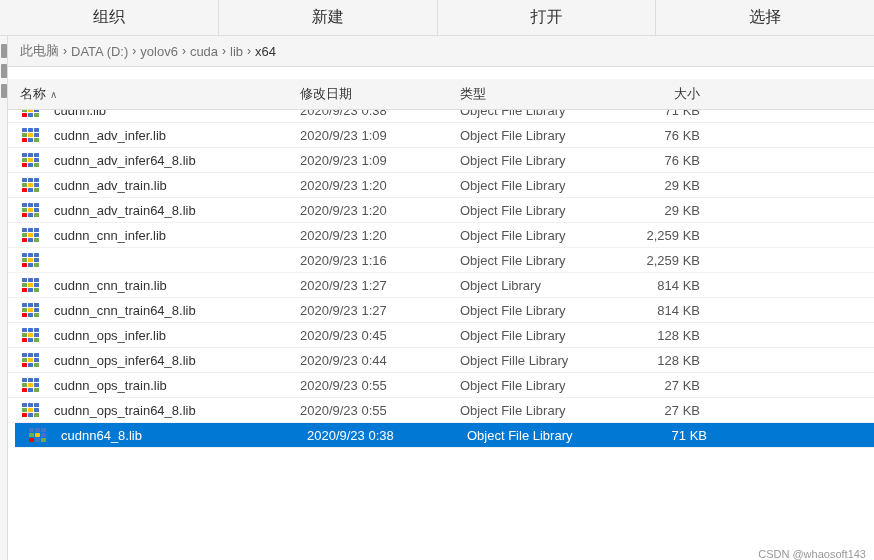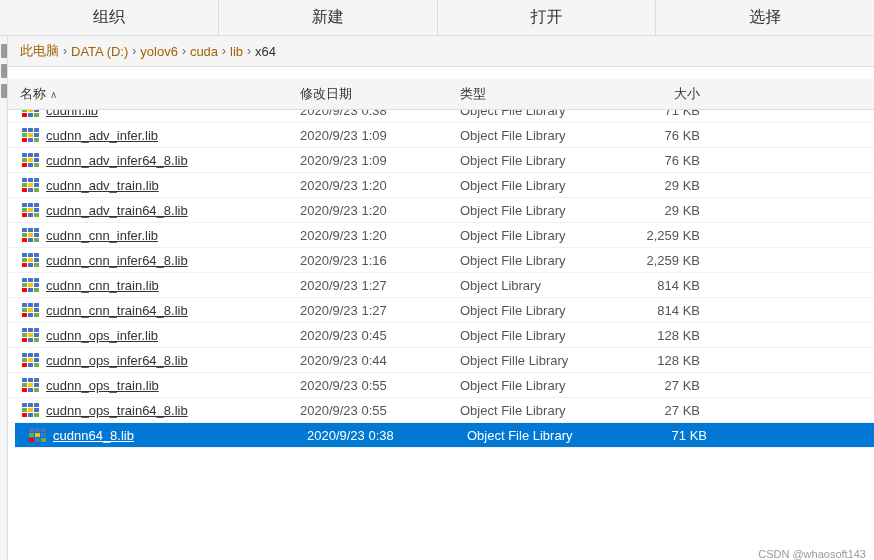--- a/index.html
+++ b/index.html
@@ -70,21 +70,21 @@
       display: flex;
       align-items: center;
       padding: 6px 12px;
       background: #f5f5f5;
       border-bottom: 1px solid #ddd;
       font-size: 13px;
       color: #333;
       gap: 4px;
     }
     .breadcrumb-item {
-      color: #a16207;
+      color: #737373;
       cursor: pointer;
     }
     .breadcrumb-sep {
       color: #666;
       font-size: 12px;
     }
     .breadcrumb-current {
       color: #333;
       font-weight: normal;
     }
@@ -134,23 +134,22 @@
       font-size: 13px;
       color: #333;
     }
     .file-row.highlighted { background: #0078d4; color: #fff; margin-left: 7px; }
     .file-row.highlighted .file-type { color: #fff; }
 
     .file-name-cell {
       flex: 0 0 280px;
       display: flex;
       align-items: center;
-      gap: 6px;
+      gap: 14px;
       overflow: hidden;
-      text-decoration: underline;
     }
     .file-icon {
       width: 20px;
       height: 16px;
       flex-shrink: 0;
       display: flex;
       align-items: center;
       justify-content: center;
     }
     
@@ -367,21 +366,20 @@
                   <div class="lib-icon-cell blue"></div>
                   <div class="lib-icon-cell blue"></div>
                   <div class="lib-icon-cell green"></div>
                   <div class="lib-icon-cell yellow"></div>
                   <div class="lib-icon-cell blue"></div>
                   <div class="lib-icon-cell red"></div>
                   <div class="lib-icon-cell blue"></div>
                   <div class="lib-icon-cell green"></div>
                 </div>
               </div>
-              <span class="file-name-text">cudnn_cnn_infer64_8.lib</span>
             </div>
             <div class="file-date">2020/9/23 1:16</div>
             <div class="file-type">Object File Library</div>
             <div class="file-size">2,259 KB</div>
           </div>
           <div class="file-row">
             <div class="file-name-cell">
               <div class="file-icon">
                 <div class="lib-icon">
                   <div class="lib-icon-cell blue"></div>

